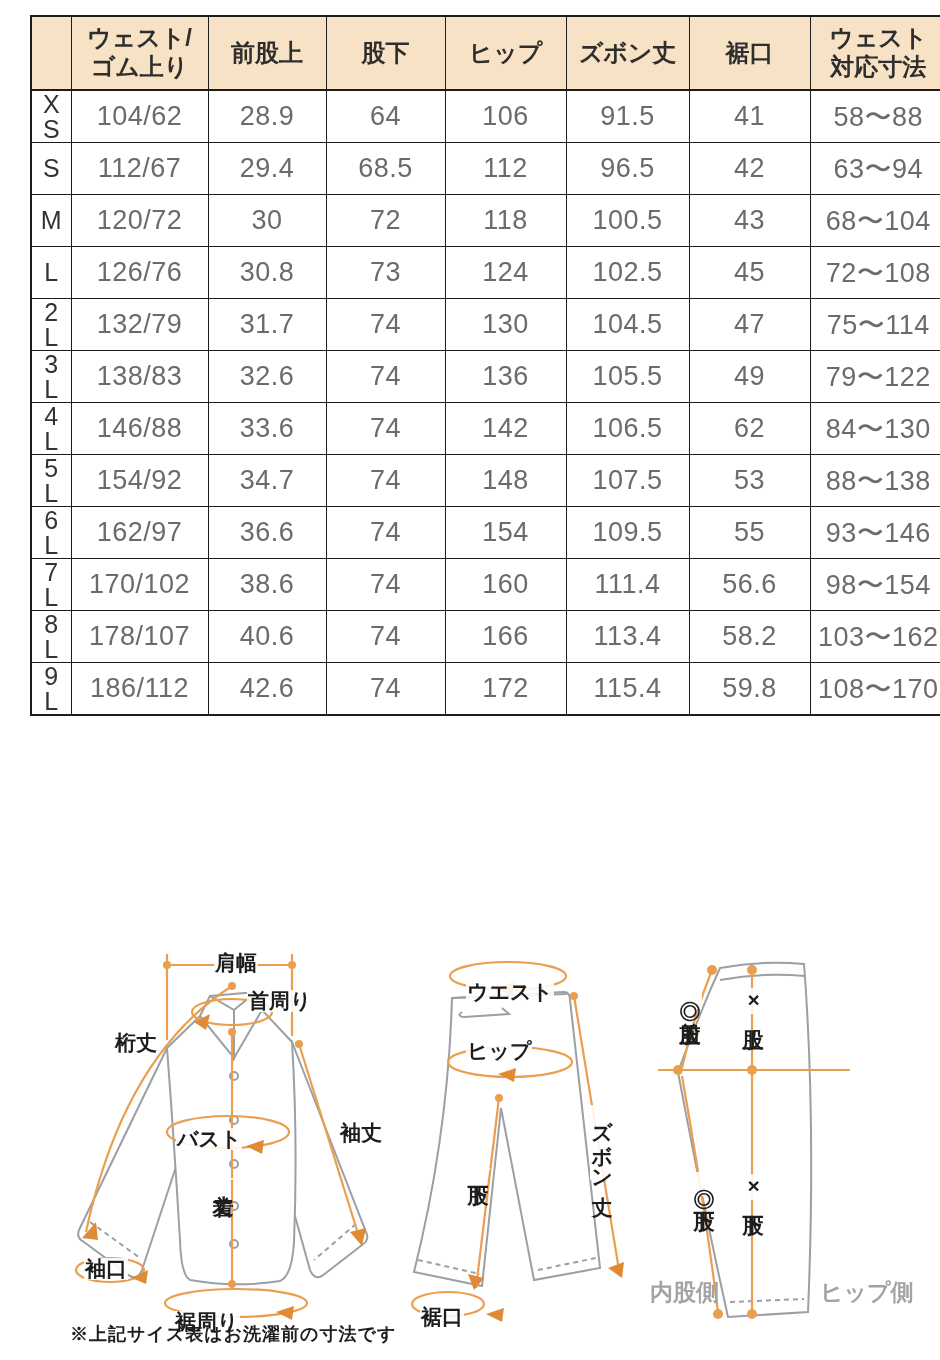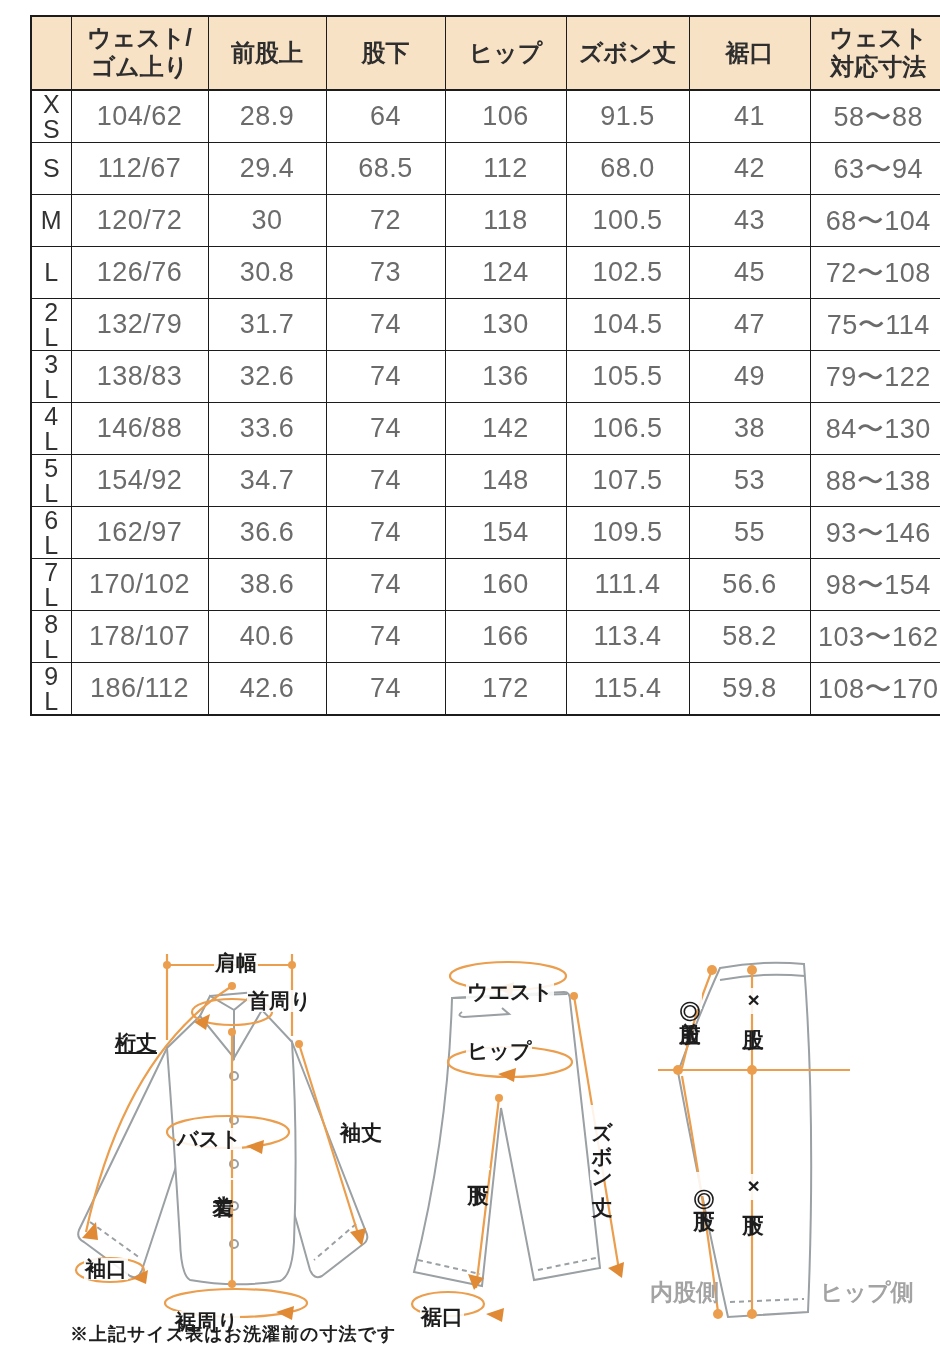--- a/index.html
+++ b/index.html
@@ -60,21 +60,21 @@
   .vert{
     writing-mode:vertical-rl;text-orientation:upright;
     letter-spacing:1px;
   }
   .side-label{
     color:var(--muted-label);background:transparent;font-size:23px;
   }
   
   .lbl-shoulder{left:210px;top:12px;}
   .lbl-neck{left:243px;top:50px;}
-  .lbl-yuki{left:110px;top:92px;text-decoration:underline;}
+  .lbl-yuki{left:110px;top:92px;}
   .lbl-bust{left:172px;top:188px;}
   .lbl-sleeve{left:335px;top:182px;}
   .lbl-bodylen{left:207px;top:238px;}
   .lbl-cuff{left:80px;top:318px;}
   .lbl-hemaround{left:170px;top:364px;margin-top:7px;}
   
   .lbl-waist{left:462px;top:13px;margin-top:28px;}
   .lbl-hip{left:462px;top:100px;}
   .lbl-pantslen{left:586px;top:165px;}
   .lbl-inseam{left:462px;top:228px;}
@@ -133,21 +133,21 @@
           <td>91.5</td>
           <td>41</td>
           <td>58〜88</td>
         </tr>
         <tr>
           <th class="size-cell">S</th>
           <td>112/67</td>
           <td>29.4</td>
           <td>68.5</td>
           <td>112</td>
-          <td>68.0</td>
+          <td>96.5</td>
           <td>42</td>
           <td>63〜94</td>
         </tr>
         <tr>
           <th class="size-cell">M</th>
           <td>120/72</td>
           <td>30</td>
           <td>72</td>
           <td>118</td>
           <td>100.5</td>
@@ -187,21 +187,21 @@
           <td>79〜122</td>
         </tr>
         <tr>
           <th class="size-cell">4
 L</th>
           <td>146/88</td>
           <td>33.6</td>
           <td>74</td>
           <td>142</td>
           <td>106.5</td>
-          <td>38</td>
+          <td>62</td>
           <td>84〜130</td>
         </tr>
         <tr>
           <th class="size-cell">5
 L</th>
           <td>154/92</td>
           <td>34.7</td>
           <td>74</td>
           <td>148</td>
           <td>107.5</td>

